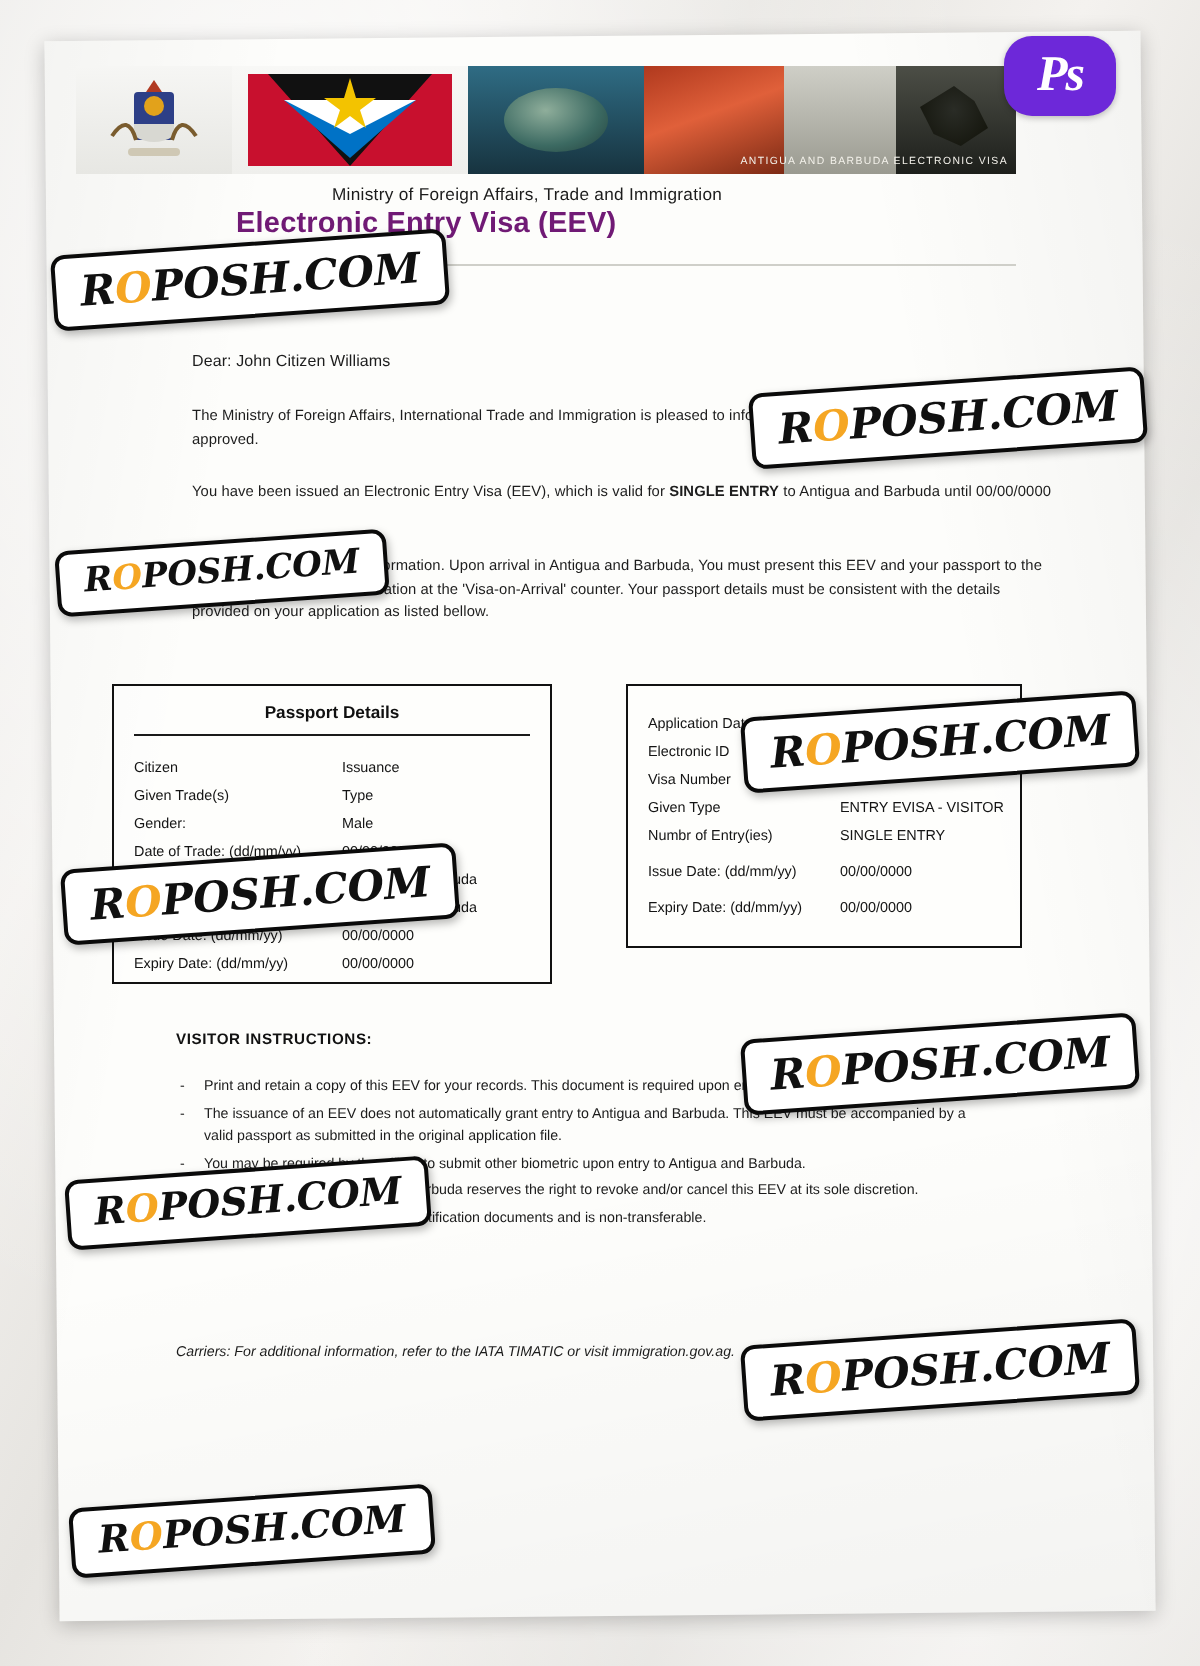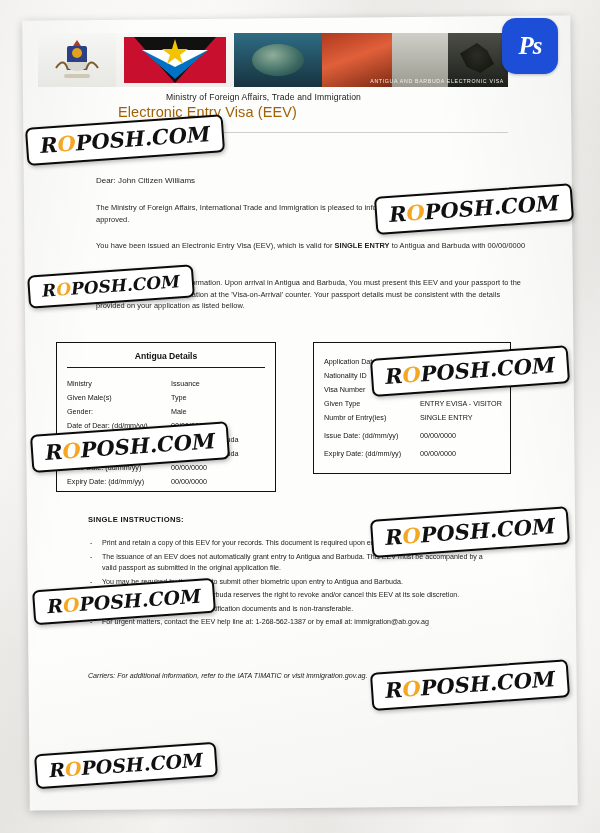--- a/index.html
+++ b/index.html
@@ -111,23 +111,23 @@
     color: #f3f1ea;
     font-size: 5.2px;
     letter-spacing: 0.7px;
     font-family: "Liberation Sans", sans-serif;
   }
 
   
   #ps-badge {
     position: absolute;
     right: 42px; top: 18px;
-    width: 56px; height: 56px;
+    width: 56px; height: 40px;
     border-radius: 14px;
-    background: #1d4ed8;
+    background: #6d28d9;
     box-shadow: 0 1px 3px rgba(0,0,0,0.25);
     display: flex; align-items: center; justify-content: center;
   }
   #ps-badge span {
     color: #ffffff;
     font-size: 25px;
     font-family: "Liberation Serif", serif;
     font-style: italic;
     font-weight: bold;
     letter-spacing: -1px;
@@ -139,22 +139,22 @@
     left: 118px; top: 92px;
     font-size: 8.6px;
     color: #1b1b1b;
     letter-spacing: 0.15px;
     padding-left: 48px;
   }
   #doc-title {
     position: absolute;
     left: 118px; top: 104px;
     font-size: 14.5px;
-    font-weight: normal;
-    color: #a16207;
+    font-weight: bold;
+    color: #701a75;
     letter-spacing: 0.1px;
   }
   #hr-top {
     position: absolute;
     left: 38px; top: 132px;
     width: 470px; height: 1px;
     background: #cfcfc9;
   }
 
   
@@ -332,42 +332,42 @@
   <span>Ps</span>
 </div>
 
 <div id="ministry-line">Ministry of Foreign Affairs, Trade and Immigration</div>
 <div id="doc-title">Electronic Entry Visa (EEV)</div>
 <div id="hr-top"></div>
 
 <div class="body-text" id="salutation">Dear: John Citizen Williams</div>
 <div class="body-text" id="para1">The Ministry of Foreign Affairs, International Trade and Immigration is pleased to inform you that your application has been approved.</div>
 <div class="body-text" id="para2">
-  <span>You have been issued an Electronic Entry Visa (EEV), which is valid for </span><span class="bold">SINGLE ENTRY</span><span> to Antigua and Barbuda with </span><span>00/00/0000</span>
+  <span>You have been issued an Electronic Entry Visa (EEV), which is valid for </span><span class="bold">SINGLE ENTRY</span><span> to Antigua and Barbuda until </span><span>00/00/0000</span>
 </div>
 <div class="body-text" id="para3">Please review all relevant information. Upon arrival in Antigua and Barbuda, You must present this EEV and your passport to the Immigration Officer for verification at the 'Visa-on-Arrival' counter. Your passport details must be consistent with the details provided on your application as listed bellow.</div>
 <div id="ghost-mark">www.roposh.com</div>
 
 <div class="panel" id="panel-left">
-  <div id="panel-left-title">Antigua Details</div>
+  <div id="panel-left-title">Passport Details</div>
   <div id="panel-left-rule"></div>
   <div class="field-row" style="top:36px">
-      <span class="fl">Ministry</span>
+      <span class="fl">Citizen</span>
       <span class="fv">Issuance</span>
     </div>
   <div class="field-row" style="top:50px">
-      <span class="fl">Given Male(s)</span>
+      <span class="fl">Given Trade(s)</span>
       <span class="fv">Type</span>
     </div>
   <div class="field-row" style="top:64px">
       <span class="fl">Gender:</span>
       <span class="fv">Male</span>
     </div>
   <div class="field-row" style="top:78px">
-      <span class="fl">Date of Dear: (dd/mm/yy)</span>
+      <span class="fl">Date of Trade: (dd/mm/yy)</span>
       <span class="fv">00/00/0000</span>
     </div>
   <div class="field-row" style="top:92px">
       <span class="fl">Nationality:</span>
       <span class="fv">Antigua and Barbuda</span>
     </div>
   <div class="field-row" style="top:106px">
       <span class="fl">Country of Issuance:</span>
       <span class="fv">Antigua and Barbuda</span>
     </div>
@@ -380,21 +380,21 @@
       <span class="fv">00/00/0000</span>
     </div>
 </div>
 
 <div class="panel" id="panel-right">
   <div class="field-row" style="top:14px">
       <span class="fl">Application Date:</span>
       <span class="fv">00/00/0000</span>
     </div>
   <div class="field-row" style="top:28px">
-      <span class="fl">Nationality ID</span>
+      <span class="fl">Electronic ID</span>
       <span class="fv">00/00/0000</span>
     </div>
   <div class="field-row" style="top:42px">
       <span class="fl">Visa Number</span>
       <span class="fv"></span>
     </div>
   <div class="field-row" style="top:56px">
       <span class="fl">Given Type</span>
       <span class="fv">ENTRY EVISA - VISITOR</span>
     </div>
@@ -405,28 +405,27 @@
   <div class="field-row" style="top:88px">
       <span class="fl">Issue Date: (dd/mm/yy)</span>
       <span class="fv">00/00/0000</span>
     </div>
   <div class="field-row" style="top:106px">
       <span class="fl">Expiry Date: (dd/mm/yy)</span>
       <span class="fv">00/00/0000</span>
     </div>
 </div>
 
-<div id="instructions-title">SINGLE INSTRUCTIONS:</div>
+<div id="instructions-title">VISITOR INSTRUCTIONS:</div>
 <div id="instr-list">
   <div class="instr-item">Print and retain a copy of this EEV for your records. This document is required upon entry to Antigua and Barbuda.</div>
   <div class="instr-item">The issuance of an EEV does not automatically grant entry to Antigua and Barbuda. This EEV must be accompanied by a valid passport as submitted in the original application file.</div>
   <div class="instr-item">You may be required by the officer to submit other biometric upon entry to Antigua and Barbuda.</div>
   <div class="instr-item">The Government of Antigua and Barbuda reserves the right to revoke and/or cancel this EEV at its sole discretion.</div>
   <div class="instr-item">The EEV is not valid with other identification documents and is non-transferable.</div>
-  <div class="instr-item">For urgent matters, contact the EEV help line at: 1-268-562-1387 or by email at: immigration@ab.gov.ag</div>
 </div>
 <div id="carriers-note">Carriers:  For additional information, refer to the IATA TIMATIC or visit immigration.gov.ag.</div>
 
 <div class="wm wm-1">
     <span>R</span>
     <span class="o-accent">O</span>
     <span>POSH.COM</span>
   </div>
 <div class="wm wm-2">
     <span>R</span>

